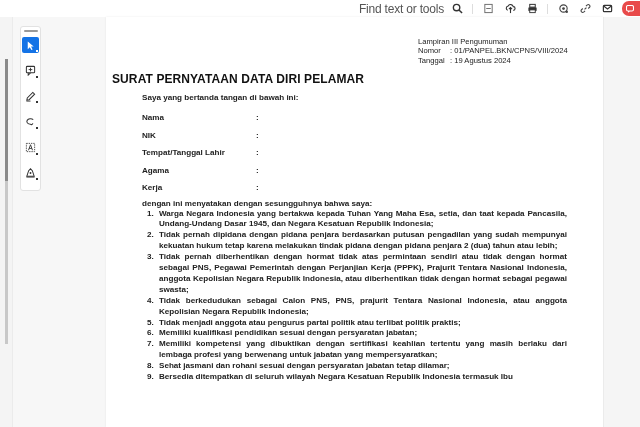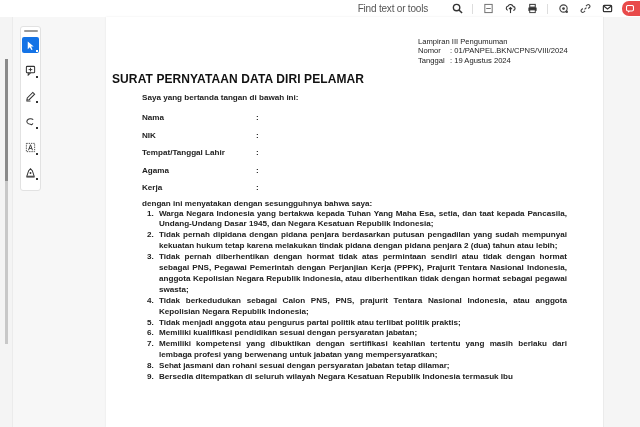--- a/index.html
+++ b/index.html
@@ -1,19 +1,19 @@
 <!DOCTYPE html>
 <html><head>
   <meta charset="utf-8">
   <style>
     * { box-sizing: border-box; margin: 0; padding: 0; }
     html, body { width: 640px; height: 427px; overflow: hidden; background: #f5f5f5; font-family: "Liberation Sans", sans-serif; }
     .topbar { position: absolute; left: 0; top: 0; width: 640px; height: 17px; background: #ffffff; }
     .tb-right { position: absolute; right: 0; top: 0; height: 17px; display: flex; align-items: center; }
-    .find-text { font-size: 10px; color: #555; margin-right: 18px; letter-spacing: -0.2px; }
+    .find-text { font-size: 12px; color: #555; margin-right: 2px; letter-spacing: -0.2px; }
     .tb-icon { width: 14px; height: 14px; display: flex; align-items: center; justify-content: center; margin: 0 4px; color: #444; }
     .tb-sep { width: 1px; height: 10px; background: #ddd; margin: 0 4px; }
     .tb-icon svg { width: 11px; height: 11px; }
     .ai-btn { width: 18px; height: 15px; background: #e84a4a; border-radius: 7px 0 0 7px; margin-left: 4px; display: flex; align-items: center; justify-content: flex-start; padding-left: 4px; }
     .ai-btn svg { width: 8px; height: 8px; }
 
     .viewer { position: absolute; left: 0; top: 17px; width: 640px; height: 410px; background: #f4f4f4; }
     .left-scroll { position: absolute; left: 5px; top: 42px; width: 3px; height: 285px; background: #c8c8c8; }
     .left-scroll-thumb { position: absolute; left: 5px; top: 42px; width: 3px; height: 122px; background: #8a8a8a; }
     .left-strip { position: absolute; left: 12px; top: 0; width: 94px; height: 410px; background: #f7f7f7; border-left: 1px solid #ebebeb; }

